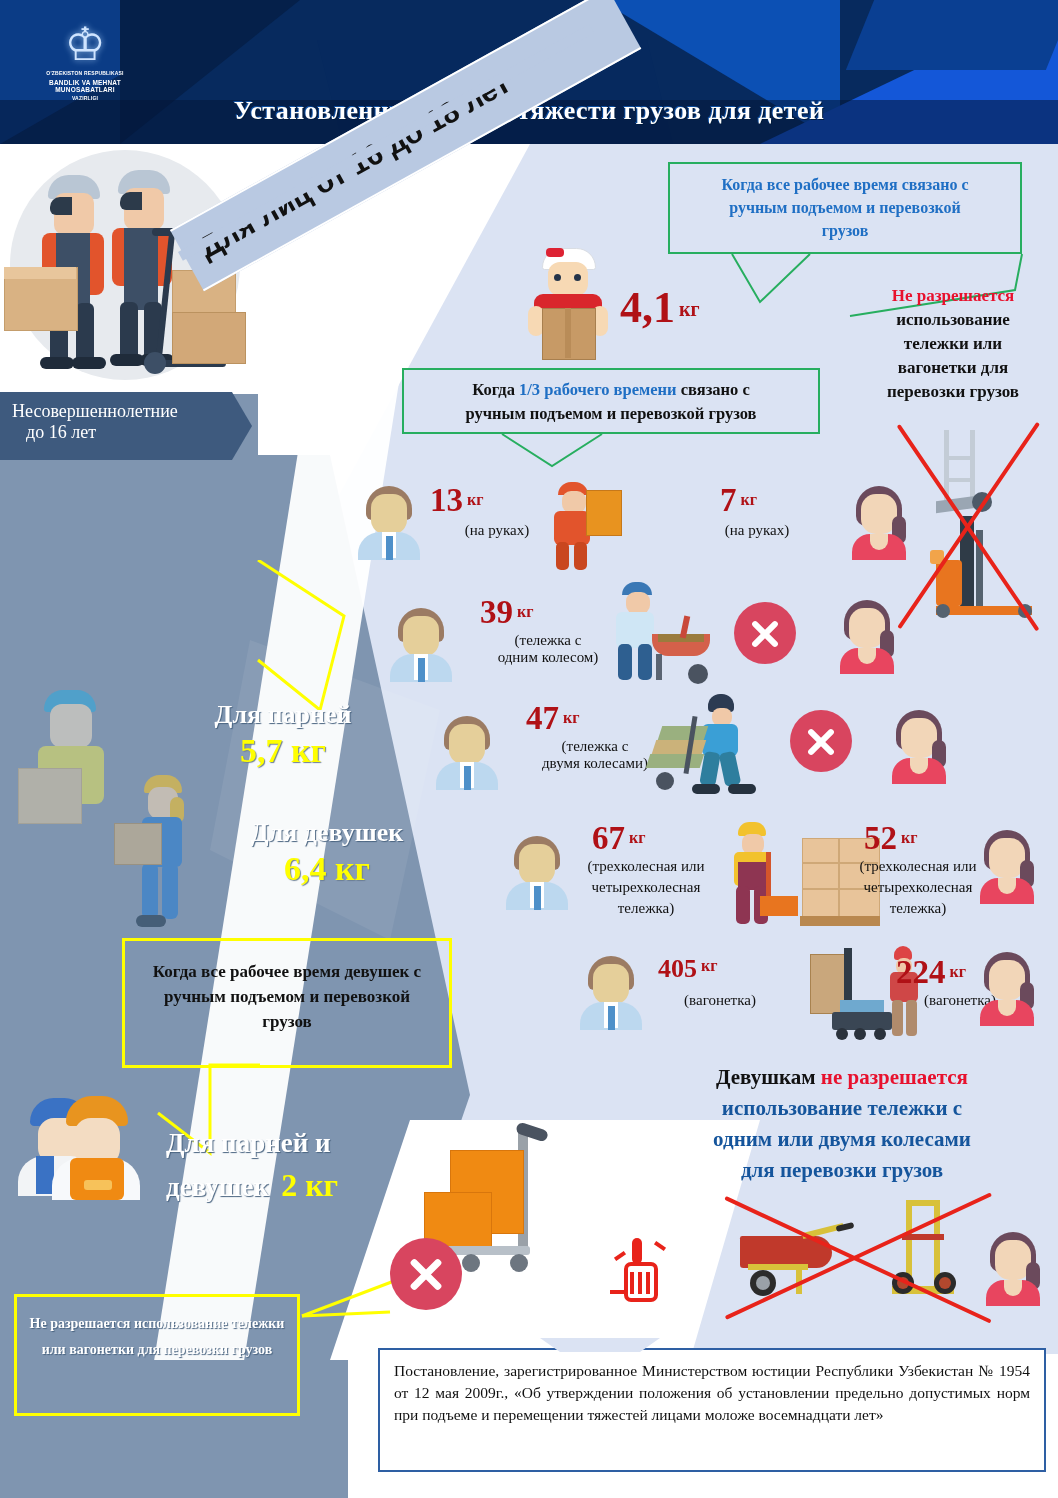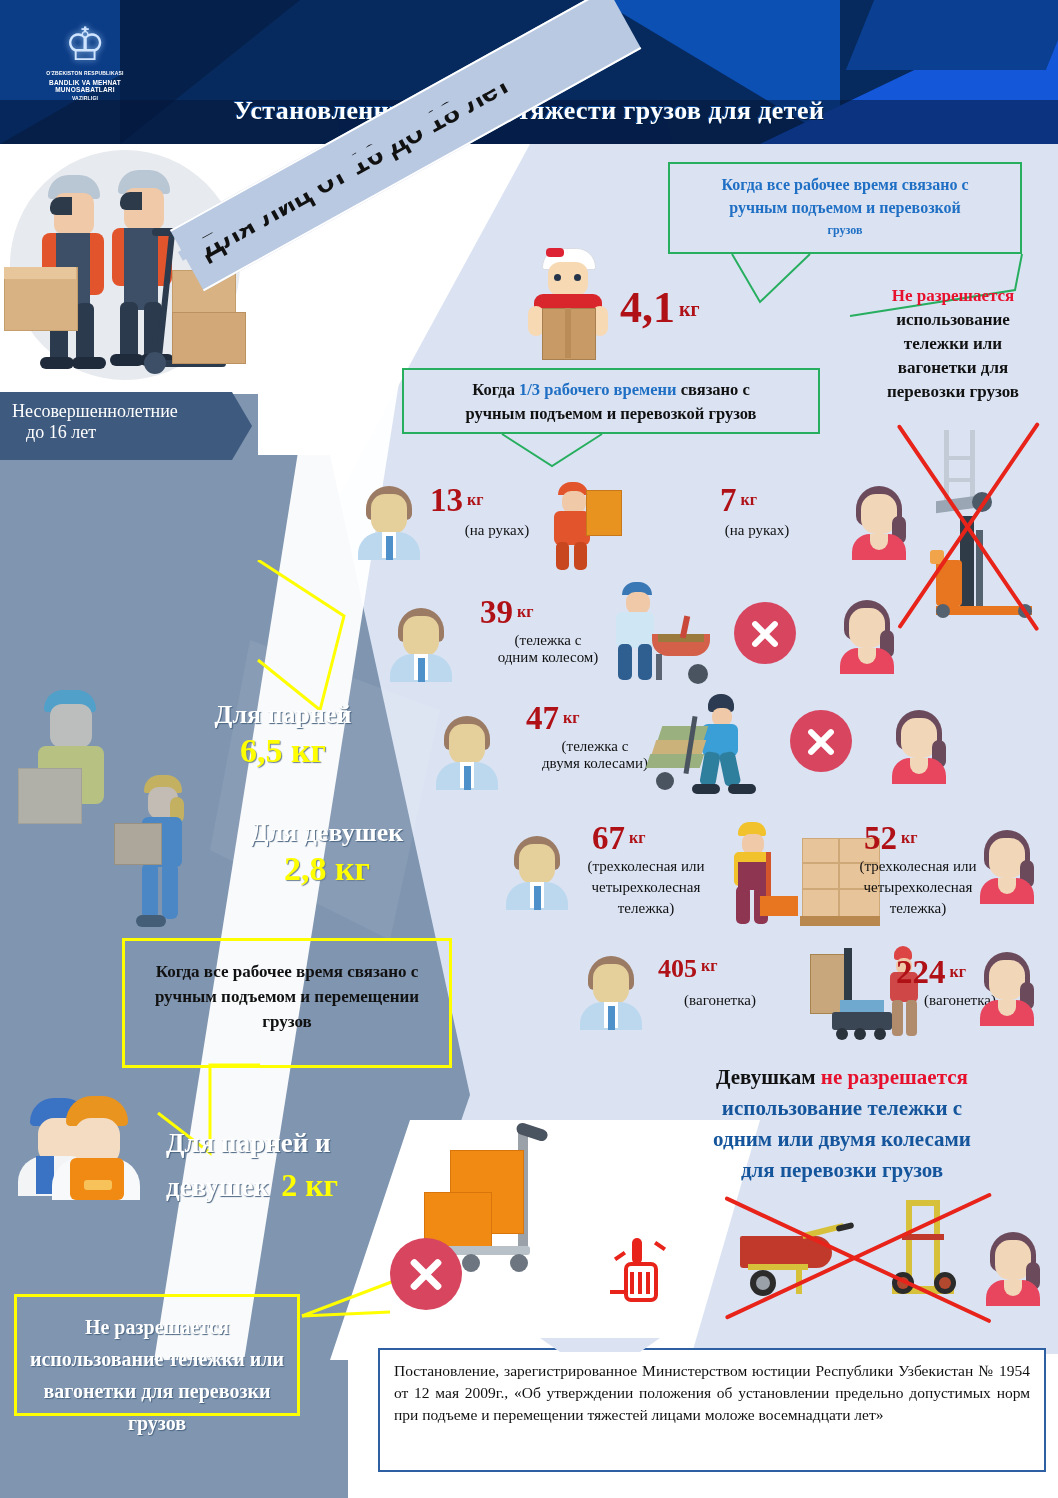--- a/index.html
+++ b/index.html
@@ -143,21 +143,21 @@
   </div>
 
   <div class="diag-banner" style="left:170px;top:230px;width:500px;height:66px;transform:rotate(-29deg);transform-origin:0 0;">
     <div class="diag-txt" style="padding:14px 0 0 18px;">Для лиц от 16 до 18 лет</div>
   </div>
   <div class="diag-banner" style="left:178px;top:252px;width:470px;height:10px;transform:rotate(-29deg);transform-origin:0 0;background:#b9c9e2;border:none;"></div>
 
   <div class="box greenbox" style="left:668px;top:162px;width:354px;height:92px;padding:9px 10px 0 10px;">
     <div class="bluetext" style="font-size:16px;line-height:23px;">Когда все рабочее время связано с</div>
     <div class="bluetext" style="font-size:16px;line-height:23px;">ручным подъемом и перевозкой</div>
-    <div class="bluetext" style="font-size:12px;line-height:23px;">грузов</div>
+    <div class="bluetext" style="font-size:16px;line-height:23px;">грузов</div>
   </div>
   <svg style="position:absolute;left:620px;top:250px;" width="420" height="80">
     <polyline points="112,4 140,52 190,4" fill="none" stroke="#27ae5f" stroke-width="2"></polyline>
     <polyline points="402,4 395,40 230,66" fill="none" stroke="#27ae5f" stroke-width="2"></polyline>
   </svg>
 
   <div style="position:absolute;left:620px;top:282px;">
     <span class="num" style="font-size:44px;">4,1</span>
     <span class="kg" style="font-size:20px;">кг</span>
   </div>
@@ -481,47 +481,47 @@
     <div style="position:absolute;left:4px;top:48px;width:54px;height:26px;background:#e8455f;border-radius:18px 18px 0 0;"></div>
     <div style="position:absolute;left:22px;top:48px;width:18px;height:16px;background:#f2d6b8;border-radius:0 0 12px 12px;"></div>
   </div>
 
   <svg style="position:absolute;left:244px;top:560px;" width="110" height="150">
     <polyline points="14,0 100,56 76,150 14,100" fill="none" stroke="#ffff00" stroke-width="3"></polyline>
   </svg>
 
   <div style="position:absolute;left:178px;top:700px;width:210px;text-align:center;">
     <div class="white" style="font-family:'Liberation Serif',serif;font-weight:bold;font-size:26px;text-shadow:1px 1px 1px #4a6480;">Для парней</div>
-    <div class="yellowtxt" style="font-family:'Liberation Serif',serif;font-weight:bold;font-size:34px;margin-top:2px;text-shadow:1px 1px 1px #6c7f95;">6,5 кг</div>
+    <div class="yellowtxt" style="font-family:'Liberation Serif',serif;font-weight:bold;font-size:34px;margin-top:2px;text-shadow:1px 1px 1px #6c7f95;">5,7 кг</div>
   </div>
 
   <div style="position:absolute;left:212px;top:818px;width:230px;text-align:center;">
     <div class="white" style="font-family:'Liberation Serif',serif;font-weight:bold;font-size:26px;text-shadow:1px 1px 1px #4a6480;">Для девушек</div>
-    <div class="yellowtxt" style="font-family:'Liberation Serif',serif;font-weight:bold;font-size:34px;margin-top:2px;text-shadow:1px 1px 1px #6c7f95;">2,8 кг</div>
+    <div class="yellowtxt" style="font-family:'Liberation Serif',serif;font-weight:bold;font-size:34px;margin-top:2px;text-shadow:1px 1px 1px #6c7f95;">6,4 кг</div>
   </div>
 
   <div style="position:absolute;left:18px;top:690px;width:110px;height:170px;opacity:.55;">
     <div style="position:absolute;left:26px;top:0;width:52px;height:22px;background:#2aa9e0;border-radius:24px 24px 4px 4px;"></div>
     <div style="position:absolute;left:32px;top:14px;width:42px;height:44px;background:#efe0c8;border-radius:12px;"></div>
     <div style="position:absolute;left:20px;top:56px;width:66px;height:58px;background:#e6e55c;border-radius:8px;"></div>
     <div style="position:absolute;left:0;top:78px;width:62px;height:54px;background:#d8c7a4;border:1px solid #c3ad85;"></div>
   </div>
   <div style="position:absolute;left:112px;top:775px;width:92px;height:160px;opacity:.6;">
     <div style="position:absolute;left:32px;top:0;width:38px;height:18px;background:#f2c22d;border-radius:18px 18px 3px 3px;"></div>
     <div style="position:absolute;left:36px;top:12px;width:30px;height:32px;background:#f0d7b8;border-radius:11px;"></div>
     <div style="position:absolute;left:58px;top:22px;width:14px;height:26px;background:#f2c22d;border-radius:7px;"></div>
     <div style="position:absolute;left:30px;top:42px;width:40px;height:50px;background:#2a7fd4;border-radius:6px;"></div>
     <div style="position:absolute;left:30px;top:88px;width:16px;height:56px;background:#2a7fd4;border-radius:6px;"></div>
     <div style="position:absolute;left:50px;top:88px;width:16px;height:56px;background:#2a7fd4;border-radius:6px;"></div>
     <div style="position:absolute;left:24px;top:140px;width:30px;height:12px;background:#203a52;border-radius:6px;"></div>
     <div style="position:absolute;left:2px;top:48px;width:46px;height:40px;background:#cbb48d;border:1px solid #a98f64;"></div>
   </div>
 
   <div class="box yellowbox" style="left:122px;top:938px;width:330px;height:130px;padding:18px 18px 0 18px;">
-    <div class="black" style="font-size:17px;line-height:25px;">Когда все рабочее время связано с ручным подъемом и перемещении грузов</div>
+    <div class="black" style="font-size:17px;line-height:25px;">Когда все рабочее время девушек с ручным подъемом и перевозкой грузов</div>
   </div>
   <svg style="position:absolute;left:150px;top:1063px;" width="140" height="96">
     <polyline points="110,2 60,2 60,90 8,50" fill="none" stroke="#ffff00" stroke-width="3"></polyline>
   </svg>
 
   <div style="position:absolute;left:166px;top:1128px;width:280px;">
     <div class="white" style="font-family:'Liberation Serif',serif;font-weight:bold;font-size:27px;text-shadow:1px 1px 1px #4a6480;">Для парней и</div>
     <div style="margin-top:8px;">
       <span class="white" style="font-family:'Liberation Serif',serif;font-weight:bold;font-size:27px;text-shadow:1px 1px 1px #4a6480;">девушек</span>
       <span class="yellowtxt" style="font-family:'Liberation Serif',serif;font-weight:bold;font-size:32px;margin-left:8px;">2 кг</span>
@@ -534,21 +534,21 @@
     <div style="position:absolute;left:4px;top:60px;width:78px;height:40px;background:#f2f4f6;border-radius:26px 26px 0 0;"></div>
     <div style="position:absolute;left:22px;top:60px;width:18px;height:38px;background:#3a72c4;"></div>
     <div style="position:absolute;left:52px;top:0;width:62px;height:30px;background:#e8941f;border-radius:30px 30px 5px 5px;"></div>
     <div style="position:absolute;left:60px;top:22px;width:46px;height:48px;background:#f3dcc2;border-radius:17px;"></div>
     <div style="position:absolute;left:38px;top:62px;width:88px;height:42px;background:#f7f9fb;border-radius:28px 28px 0 0;"></div>
     <div style="position:absolute;left:56px;top:62px;width:54px;height:42px;background:#f08a12;border-radius:6px;"></div>
     <div style="position:absolute;left:70px;top:84px;width:28px;height:10px;background:#f7c25a;border-radius:3px;"></div>
   </div>
 
   <div class="box yellowbox" style="left:14px;top:1294px;width:286px;height:122px;padding:14px 12px 0 12px;">
-    <div class="white" style="font-size:20px;line-height:32px;text-shadow:1px 1px 1px #4a6480;">Не разрешается использование тележки или вагонетки для перевозки грузов</div>
+    <div class="white" style="font-size:14px;line-height:26px;text-shadow:1px 1px 1px #4a6480;">Не разрешается использование тележки или вагонетки для перевозки грузов</div>
   </div>
   <svg style="position:absolute;left:286px;top:1268px;" width="130" height="80">
     <polyline points="16,48 116,10" fill="none" stroke="#ffff00" stroke-width="3"></polyline>
     <polyline points="16,48 104,44" fill="none" stroke="#ffff00" stroke-width="3"></polyline>
   </svg>
 
   <div style="position:absolute;left:440px;top:1128px;width:190px;height:165px;">
     <div style="position:absolute;left:78px;top:0;width:10px;height:126px;background:#9aa1a8;border-radius:4px;"></div>
     <div style="position:absolute;left:76px;top:-2px;width:32px;height:12px;background:#4a5360;border-radius:6px;transform:rotate(18deg);"></div>
     <div style="position:absolute;left:10px;top:22px;width:72px;height:82px;background:#f08a12;border:1px solid #d8760c;"></div>

